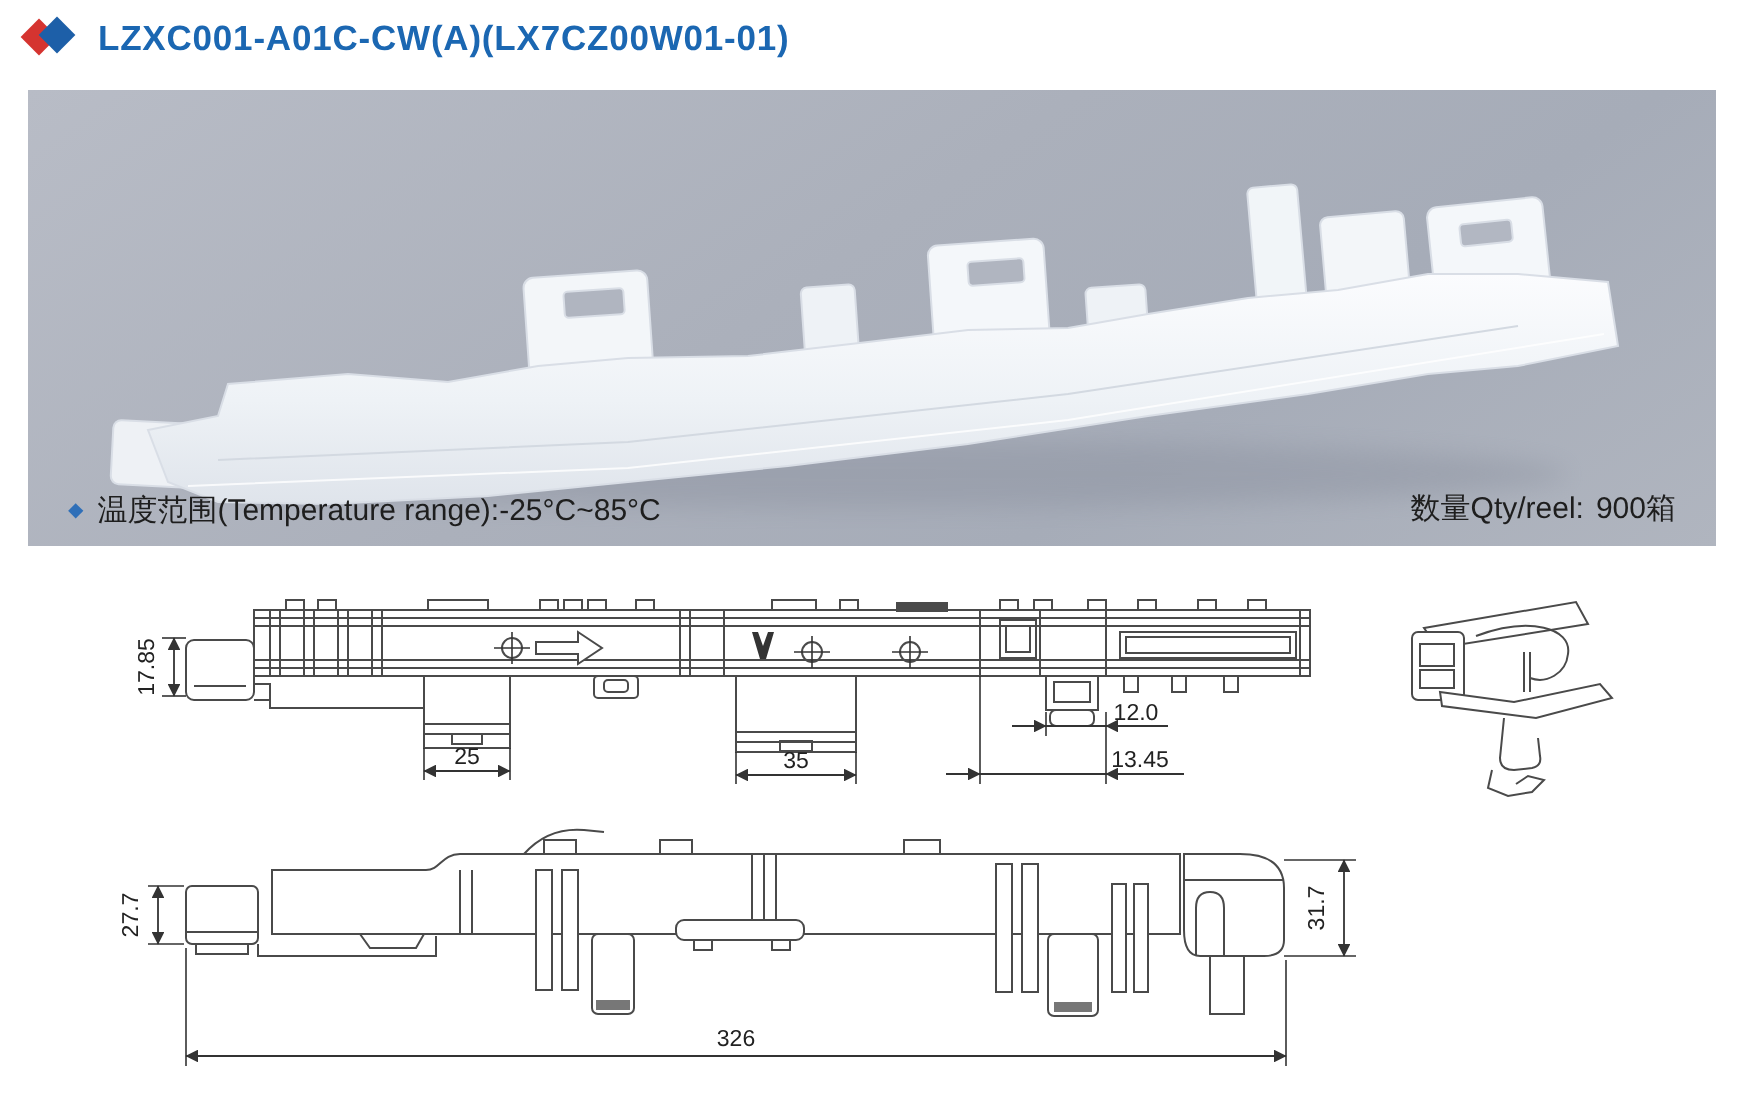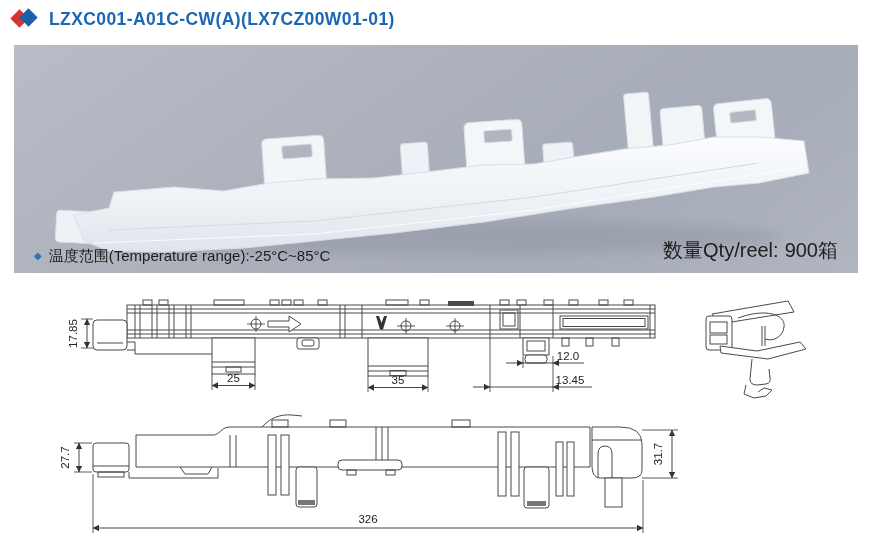--- a/index.html
+++ b/index.html
@@ -14,21 +14,21 @@
   .dia .blue{left:10px;top:4px;background:#1d5fa8;}
   .title{font-size:17.5px;font-weight:bold;color:#1b67b2;letter-spacing:.4px;white-space:nowrap;}
 
   
   .photo{position:absolute;left:14px;top:45px;width:844px;height:228px;
          background:linear-gradient(145deg,#b8bcc6 0%,#abb0bb 45%,#a6acb8 70%,#b0b5bf 100%);}
   .photo svg{position:absolute;left:0;top:0;}
   .specs{position:absolute;left:20px;bottom:6px;}
   .spec-line{font-size:15px;color:#1e1e1e;line-height:22px;white-space:nowrap;}
   .spec-line .blt{color:#2f6fb8;font-size:10px;margin-right:7px;vertical-align:2px;}
-  .qty{position:absolute;right:20px;bottom:9px;font-size:20px;color:#1e1e1e;white-space:nowrap;}
+  .qty{position:absolute;right:20px;bottom:9px;font-size:15px;color:#1e1e1e;white-space:nowrap;}
   .qty .v{margin-left:6px;}
 
   
   .draw{position:absolute;left:0;top:272px;width:875px;height:281px;}
   .dimtxt{font-size:11.5px;fill:#222;font-family:"Liberation Sans",sans-serif;}
   .ln{stroke:#4a4a4a;stroke-width:1;fill:none;}
   .lnf{stroke:#4a4a4a;stroke-width:1;fill:#fff;}
   .dim{stroke:#333;stroke-width:.9;fill:none;}
   .tick{stroke:#333;stroke-width:.8;fill:none;}
 </style>

